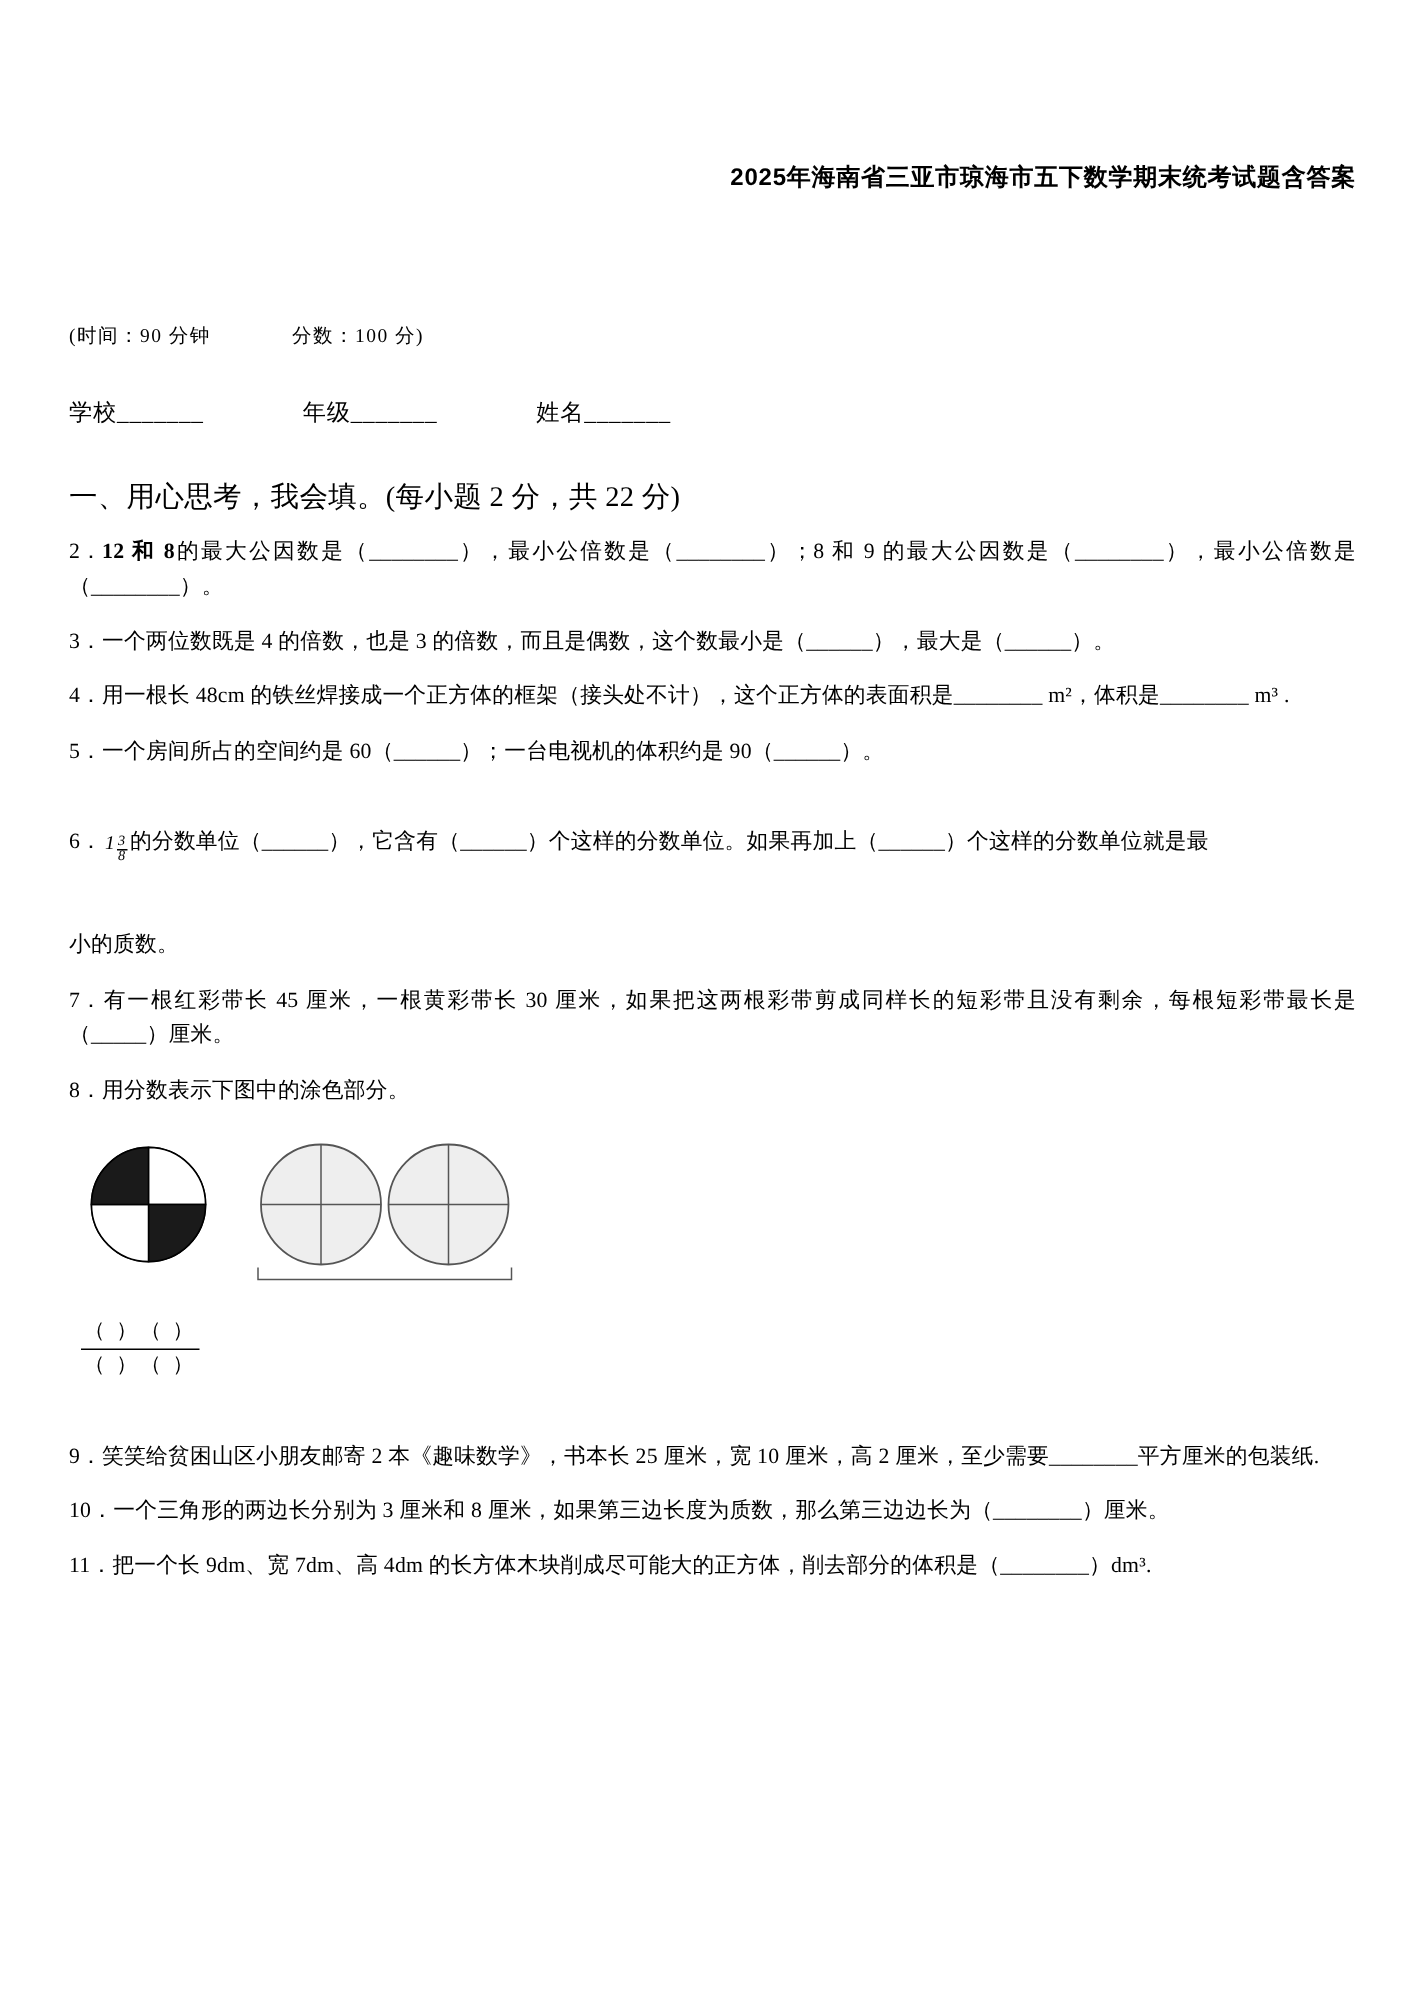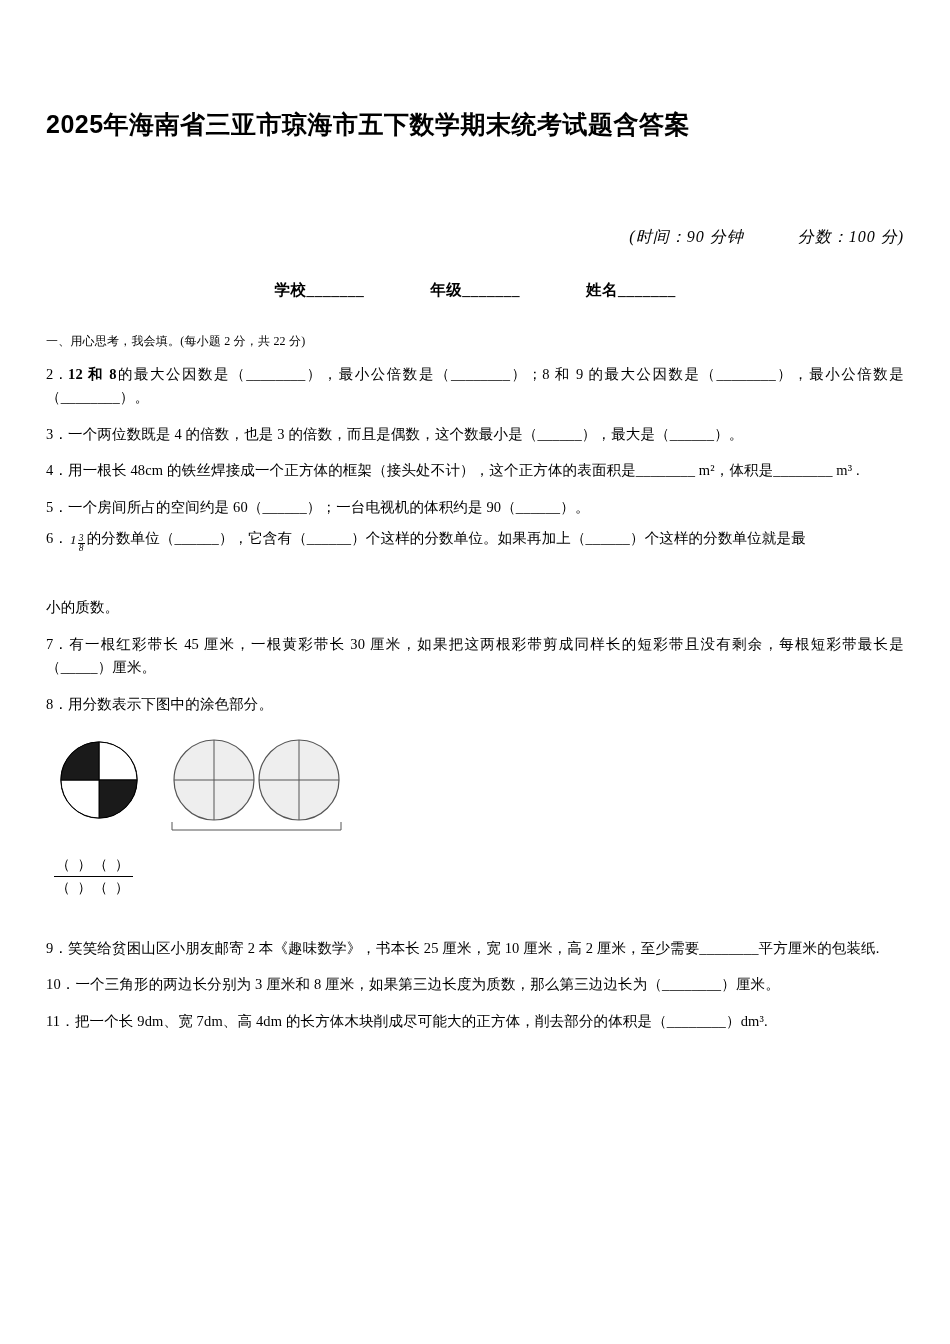--- a/index.html
+++ b/index.html
@@ -16,51 +16,49 @@
     overflow: hidden;
   }
   .page {
     width: 950px;
     height: 1344px;
     box-sizing: border-box;
     padding: 0 46px;
     position: relative;
   }
   .doc-title {
-    text-align: left;
+    text-align: right;
     font-family: "Liberation Sans", sans-serif;
-    font-size: 25px;
+    font-size: 16px;
     font-weight: 700;
     letter-spacing: 0.5px;
     margin-top: 108px;
   }
   .meta-line {
-    text-align: right;
-    font-size: 16px;
+    text-align: left;
+    font-size: 13px;
     margin-top: 86px;
     letter-spacing: 1px;
-    font-style: italic;
   }
   .meta-line .gap {
     display: inline-block;
     width: 54px;
   }
   .fields-line {
-    text-align: center;
+    text-align: left;
     font-size: 15.5px;
     margin-top: 32px;
     letter-spacing: 0.5px;
-    font-weight: bold;
   }
   .fields-line .fgap {
     display: inline-block;
     width: 66px;
   }
   .section-head {
-    font-size: 12px;
+    font-size: 19px;
     margin-top: 32px;
     letter-spacing: 0.2px;
   }
   .q {
     font-size: 14.5px;
     line-height: 1.62;
     margin-top: 13px;
     letter-spacing: 0.15px;
     text-align: justify;
   }
@@ -94,21 +92,21 @@
   .frac-stack .num {
     display: block;
     border-bottom: 1px solid #000;
     padding: 0 1px;
   }
   .frac-stack .den {
     display: block;
     padding: 0 1px;
   }
   .q6 {
-    margin-top: 8px;
+    margin-top: 37px;
   }
   .q6-cont {
     margin-top: 42px;
   }
   .figure-row {
     margin-top: 14px;
     margin-left: 8px;
     height: 110px;
     position: relative;
   }

